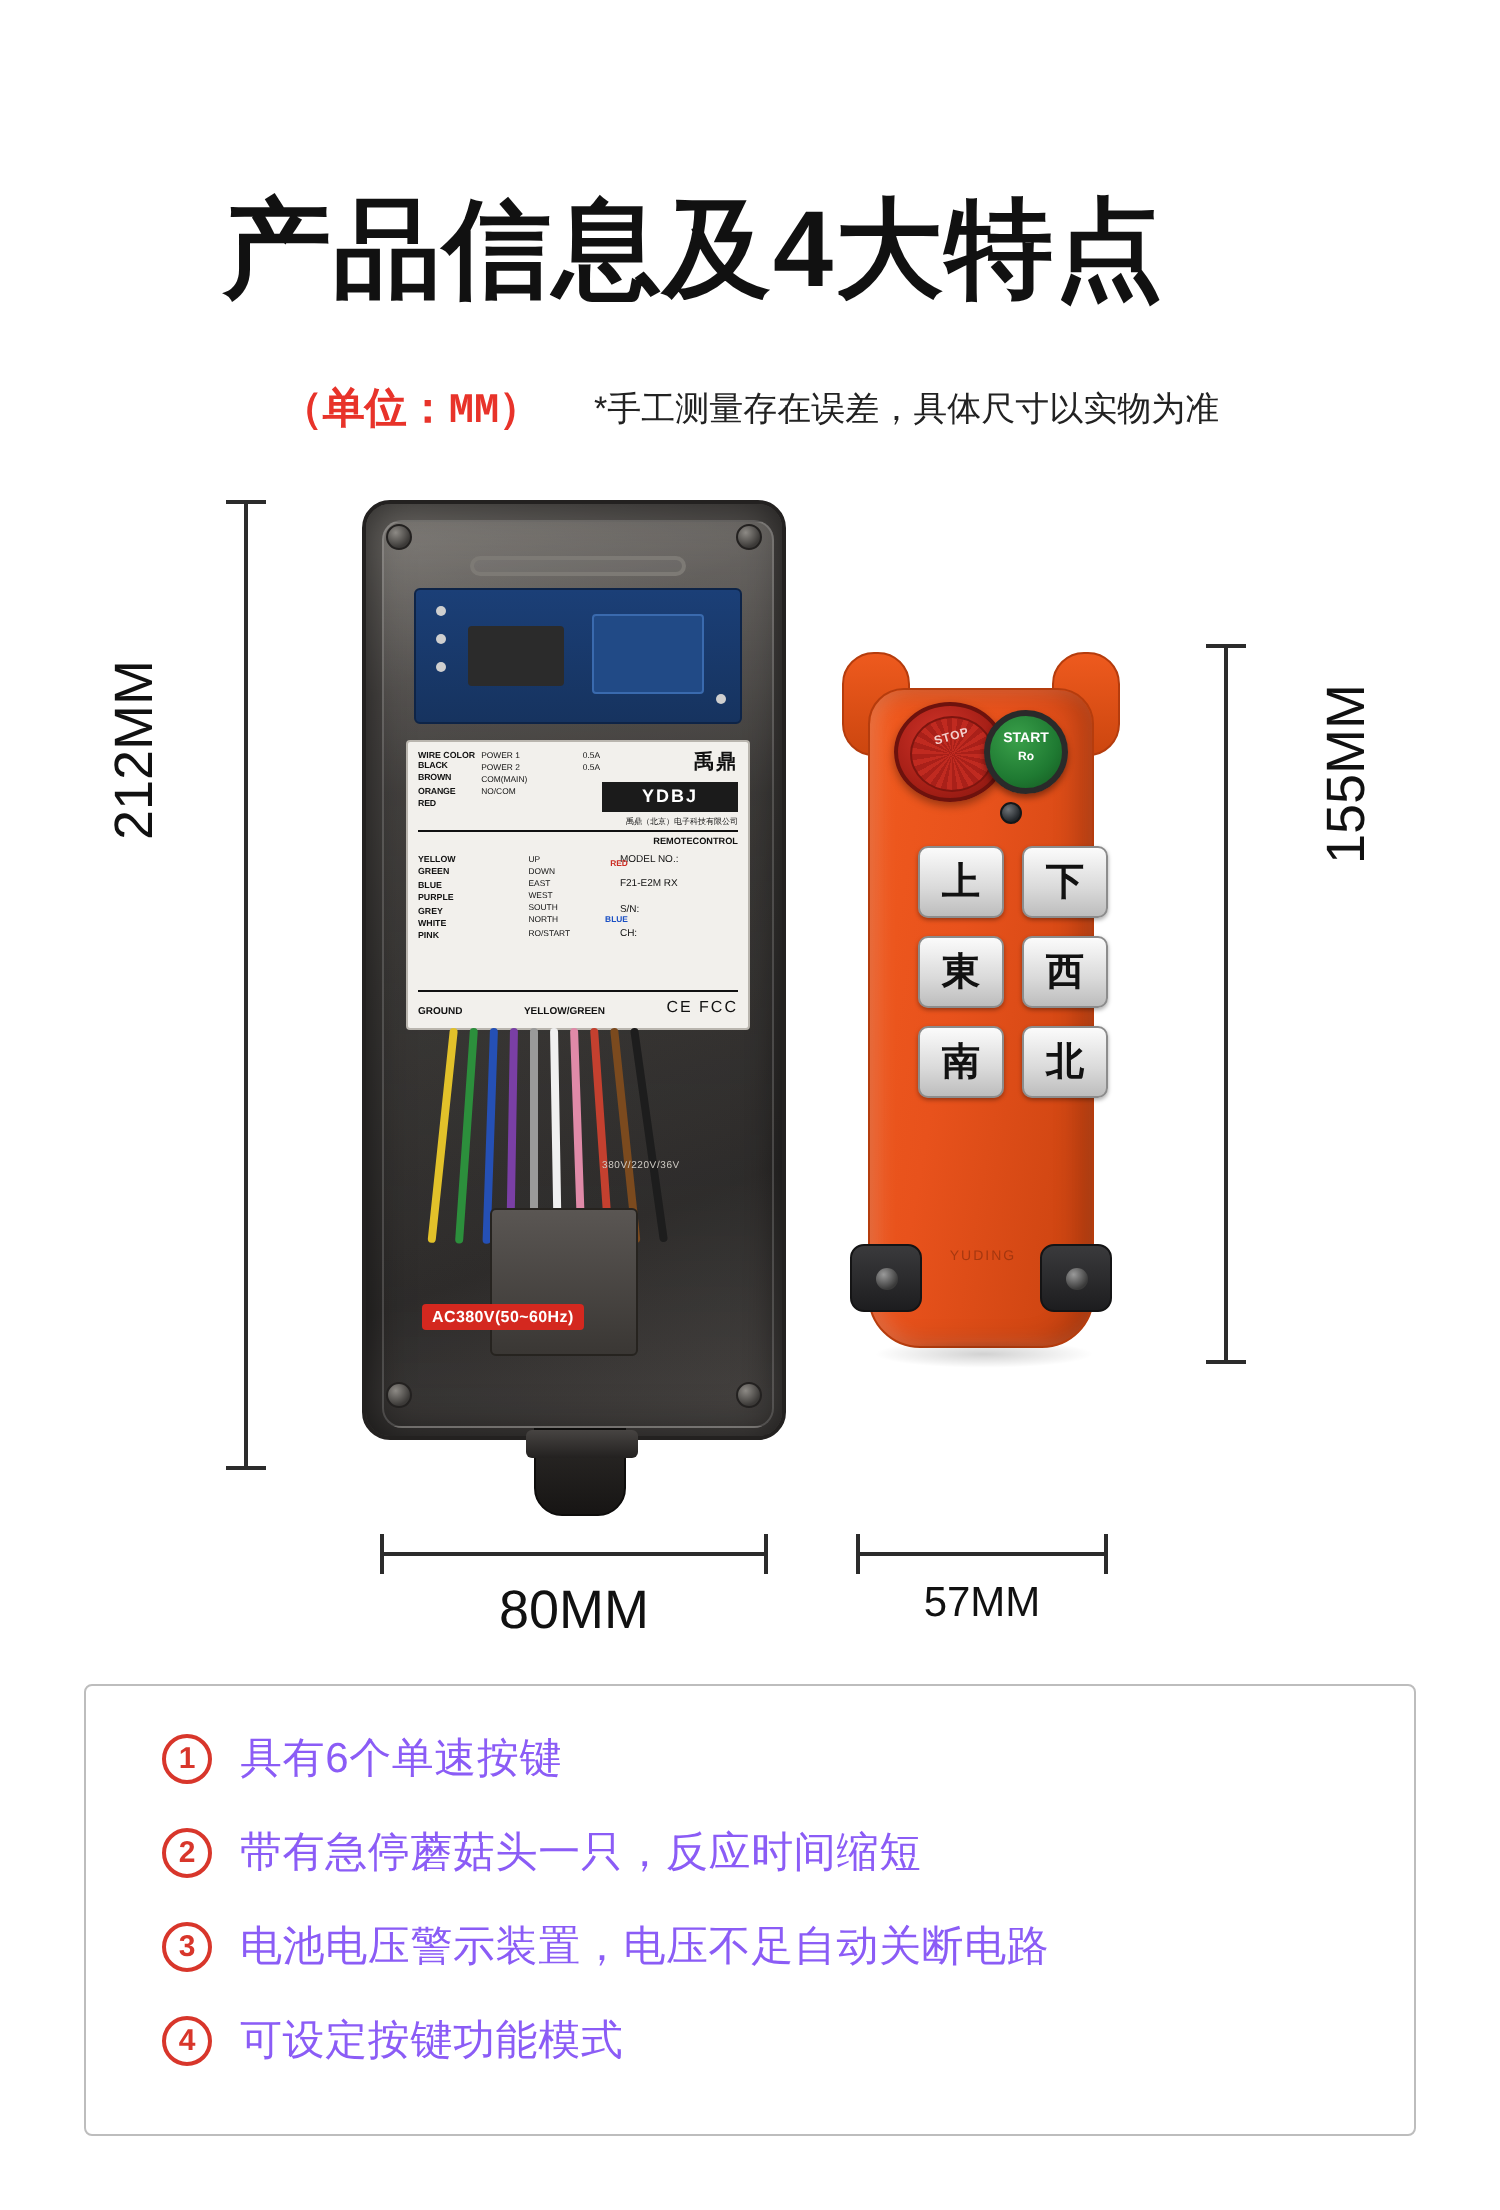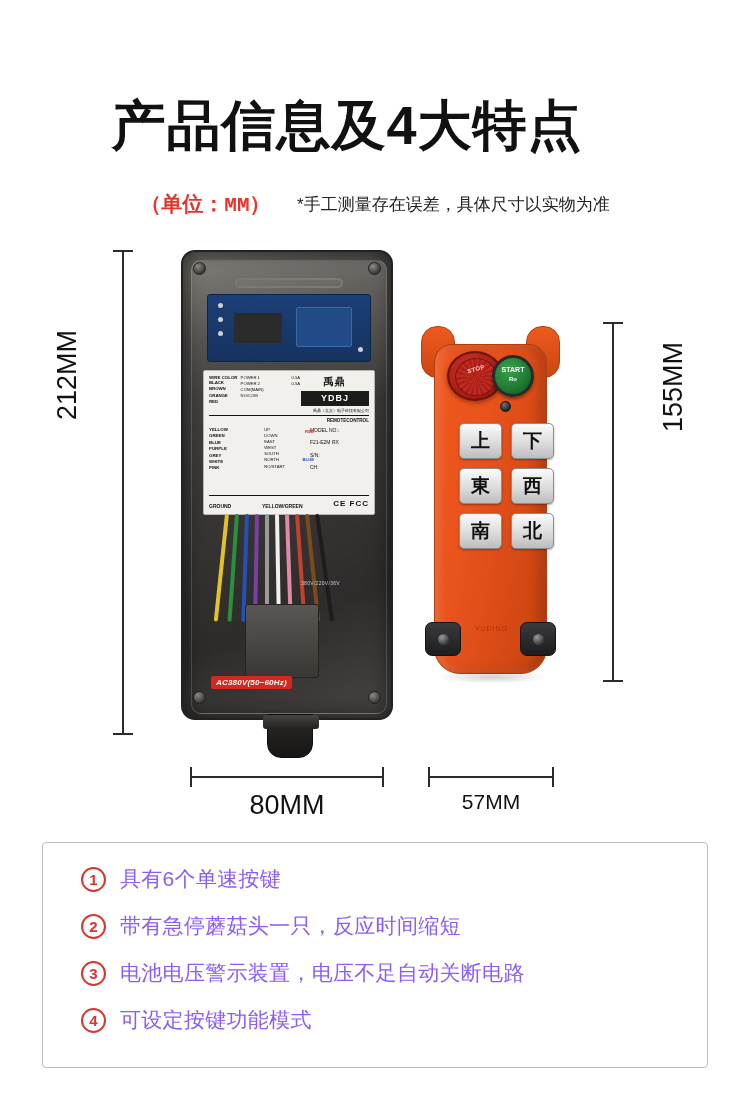--- a/index.html
+++ b/index.html
@@ -227,39 +227,39 @@
   .plate .col-mid { width: 62px; font-size: 4.2px; }
   .plate .col-mid .mrow { display: flex; justify-content: space-between; }
   .plate .col-brand { width: 72px; text-align: right; }
   .brandbox {
     background: #1b1b1b; color: #fff;
     font-weight: bold; font-size: 9px;
     letter-spacing: 1px;
     padding: 1px 20px; display: inline-block;
     margin-top: 1px;
   }
-  .brand-cn { font-size: 10px; font-weight: bold; letter-spacing: 1px; text-align: center; }
+  .brand-cn { font-size: 10px; font-weight: bold; letter-spacing: 1px; }
   .brand-sub { font-size: 4px; margin-top: 2px; }
   .plate-mid {
     border-top: 1px solid #111;
     margin-top: 2px; padding-top: 2px;
     text-align: right; font-size: 4.6px; font-weight: bold;
   }
   .plate-body { display: flex; margin-top: 2px; }
   .plate-body .lcol { width: 58px; font-size: 4.4px; font-weight: bold; }
   .plate-body .ccol { width: 48px; font-size: 4.2px; position: relative; }
   .plate-body .rcol { width: 62px; font-size: 5px; }
   .plate-body .rcol div { margin-bottom: 5px; }
   .plate-bottom {
     position: absolute; left: 5px; right: 5px; bottom: 4px;
     display: flex; justify-content: space-between; align-items: flex-end;
     border-top: 1px solid #111; padding-top: 2px;
     font-size: 5px; font-weight: bold;
   }
-  .ce { font-size: 8px; font-weight: bold; letter-spacing: 1px; text-align: right; }
+  .ce { font-size: 8px; font-weight: normal; letter-spacing: 1px; text-align: right; }
   .redwire { color: #cc2b22; font-weight: bold; }
   .bluewire { color: #1a4fc4; font-weight: bold; }
 
   
   .wires {
     position: absolute;
     left: 36px; top: 262px;
     width: 140px; height: 130px;
   }
   .wire {
@@ -271,29 +271,28 @@
   .term-block {
     position: absolute;
     left: 62px; top: 352px;
     width: 74px; height: 74px;
     background: linear-gradient(180deg,#5a5653,#3a3734);
     border: 1px solid #26231f;
     border-radius: 3px;
   }
   .voltbadge {
     position: absolute;
-    left: 28px; top: 424px;
+    left: 28px; top: 400px;
     background: #d4281f;
     color: #fff;
     font-size: 8px;
     font-weight: bold;
     padding: 2px 5px;
     border-radius: 2px;
     letter-spacing: .2px;
-    font-style: italic;
   }
   .gland {
     position: absolute;
     left: 84px; top: 462px;
     width: 46px; height: 44px;
     background: linear-gradient(180deg,#2c2a28,#171514);
     border-radius: 0 0 14px 14px;
     border: 1px solid #0e0d0c;
   }
   .gland:before {

